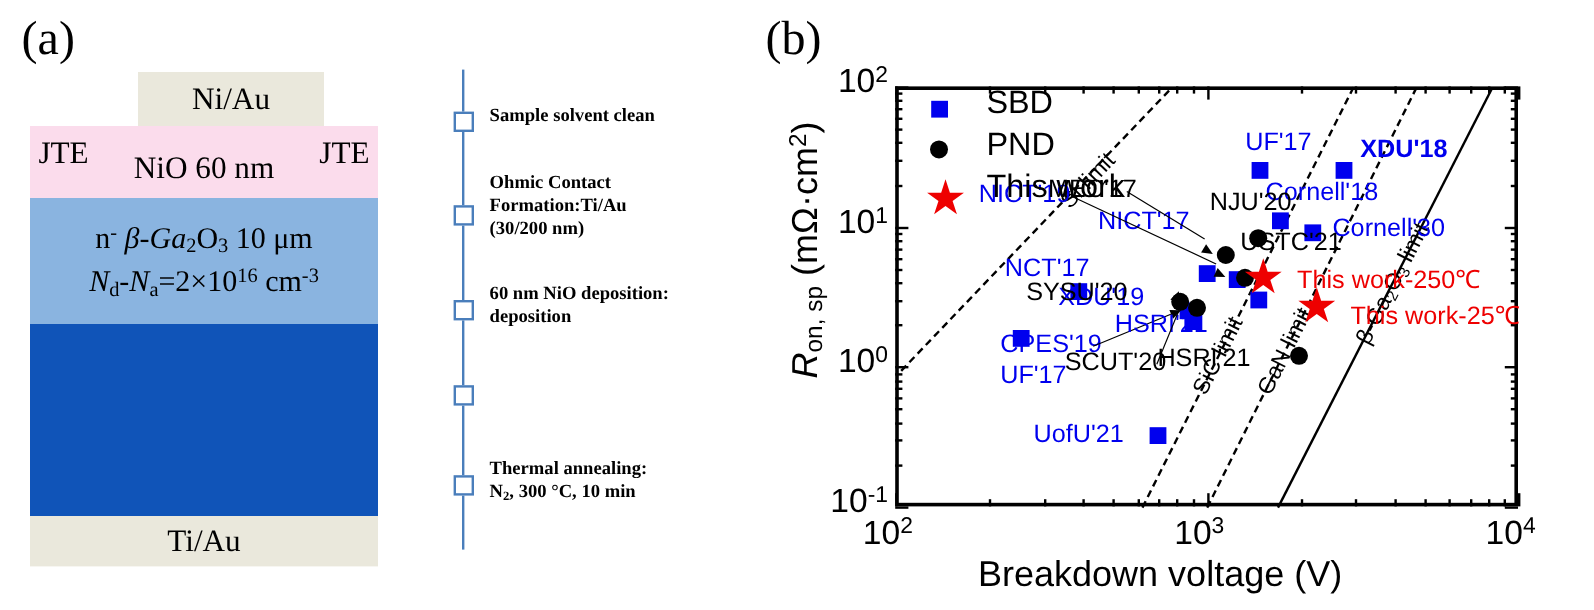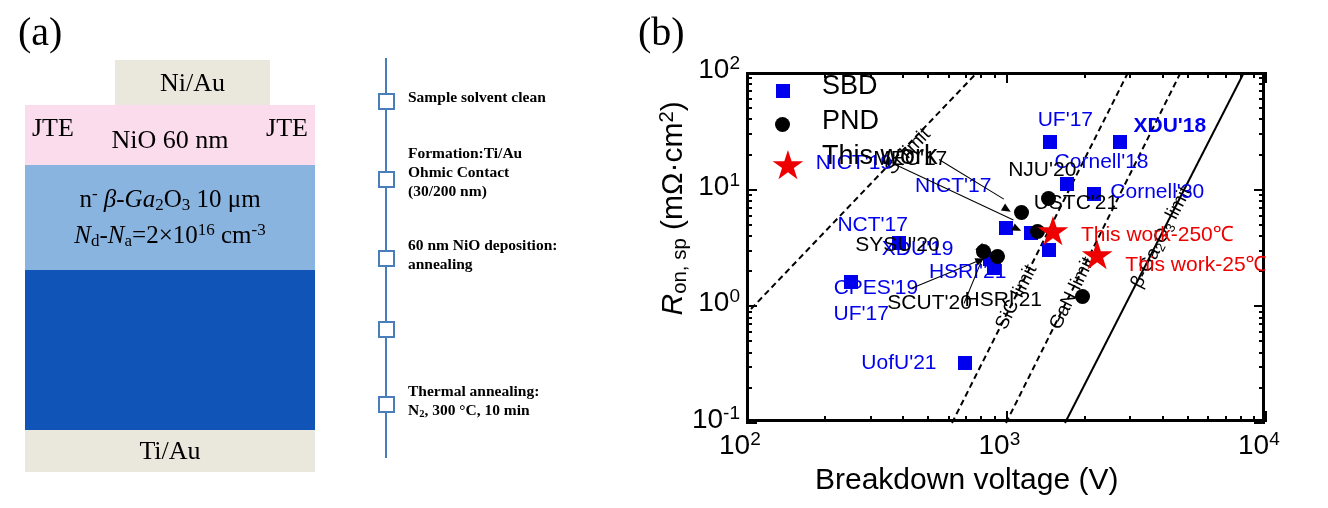--- a/index.html
+++ b/index.html
@@ -110,29 +110,29 @@
     <div id="flow">
       <div class="spine"></div>
 
       <div class="node" style="top:35px;"></div>
       <div class="steptext" style="top:30px;">
         <div>Sample solvent clean</div>
       </div>
 
       <div class="node" style="top:113px;"></div>
       <div class="steptext" style="top:86px;">
+        <div>Ohmic Contact</div>
         <div>Formation:Ti/Au</div>
-        <div>Ohmic Contact</div>
         <div>(30/200 nm)</div>
       </div>
 
       <div class="node" style="top:192px;"></div>
       <div class="steptext" style="top:178px;">
         <div>60 nm NiO deposition:</div>
-        <div>annealing</div>
+        <div>deposition</div>
       </div>
 
       <div class="node" style="top:263px;"></div>
 
       <div class="node" style="top:338px;"></div>
       <div class="steptext" style="top:324px;">
         <div>Thermal annealing:</div>
         <div><span>N</span><sub>2</sub><span>, 300 °C, 10 min</span></div>
       </div>
     </div>

